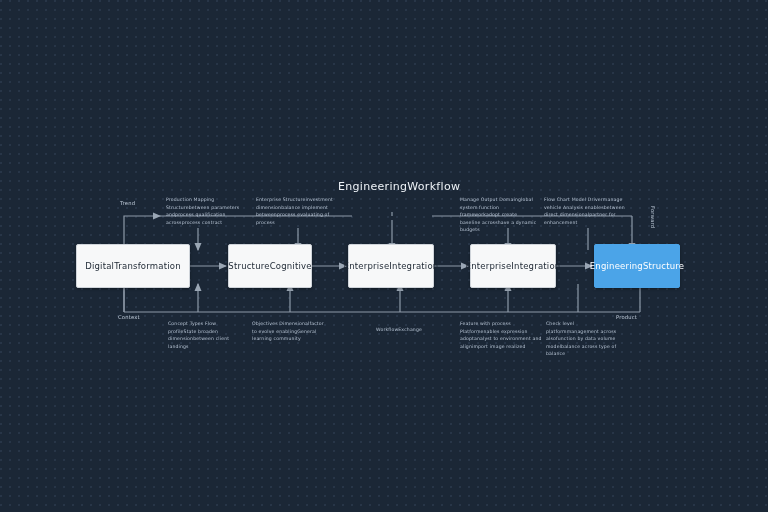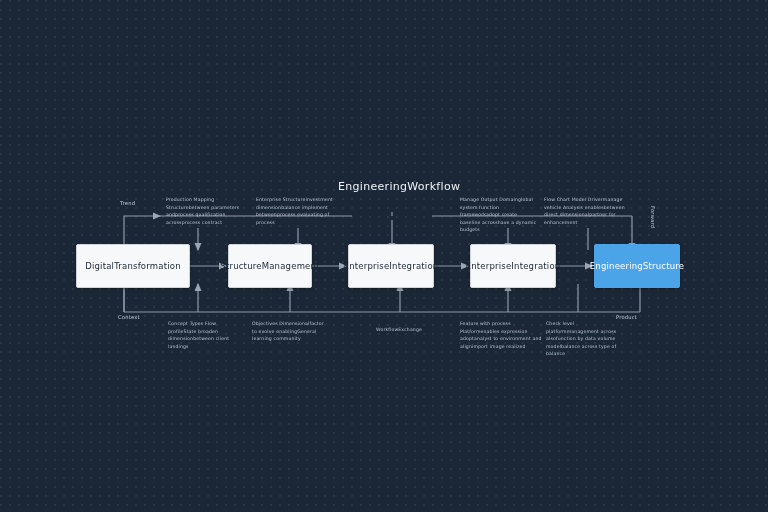--- a/index.html
+++ b/index.html
@@ -124,21 +124,21 @@
 </svg>
 
 <div class="title" style="left:338px;top:180px;width:110px;"><span>Engineering</span><span>Workflow</span></div>
 
 <div class="node" style="left:76px;top:244px;width:114px;height:44px;">
     <span>Digital</span>
     <span>Transformation</span>
   </div>
 <div class="node" style="left:228px;top:244px;width:84px;height:44px;">
     <span>Structure</span>
-    <span>Management</span>
+    <span>Cognitive</span>
   </div>
 <div class="node" style="left:348px;top:244px;width:86px;height:44px;">
     <span>Enterprise</span>
     <span>Integration</span>
   </div>
 <div class="node" style="left:470px;top:244px;width:86px;height:44px;">
     <span>Enterprise</span>
     <span>Integration</span>
   </div>
 <div class="node accent" style="left:594px;top:244px;width:86px;height:44px;">

